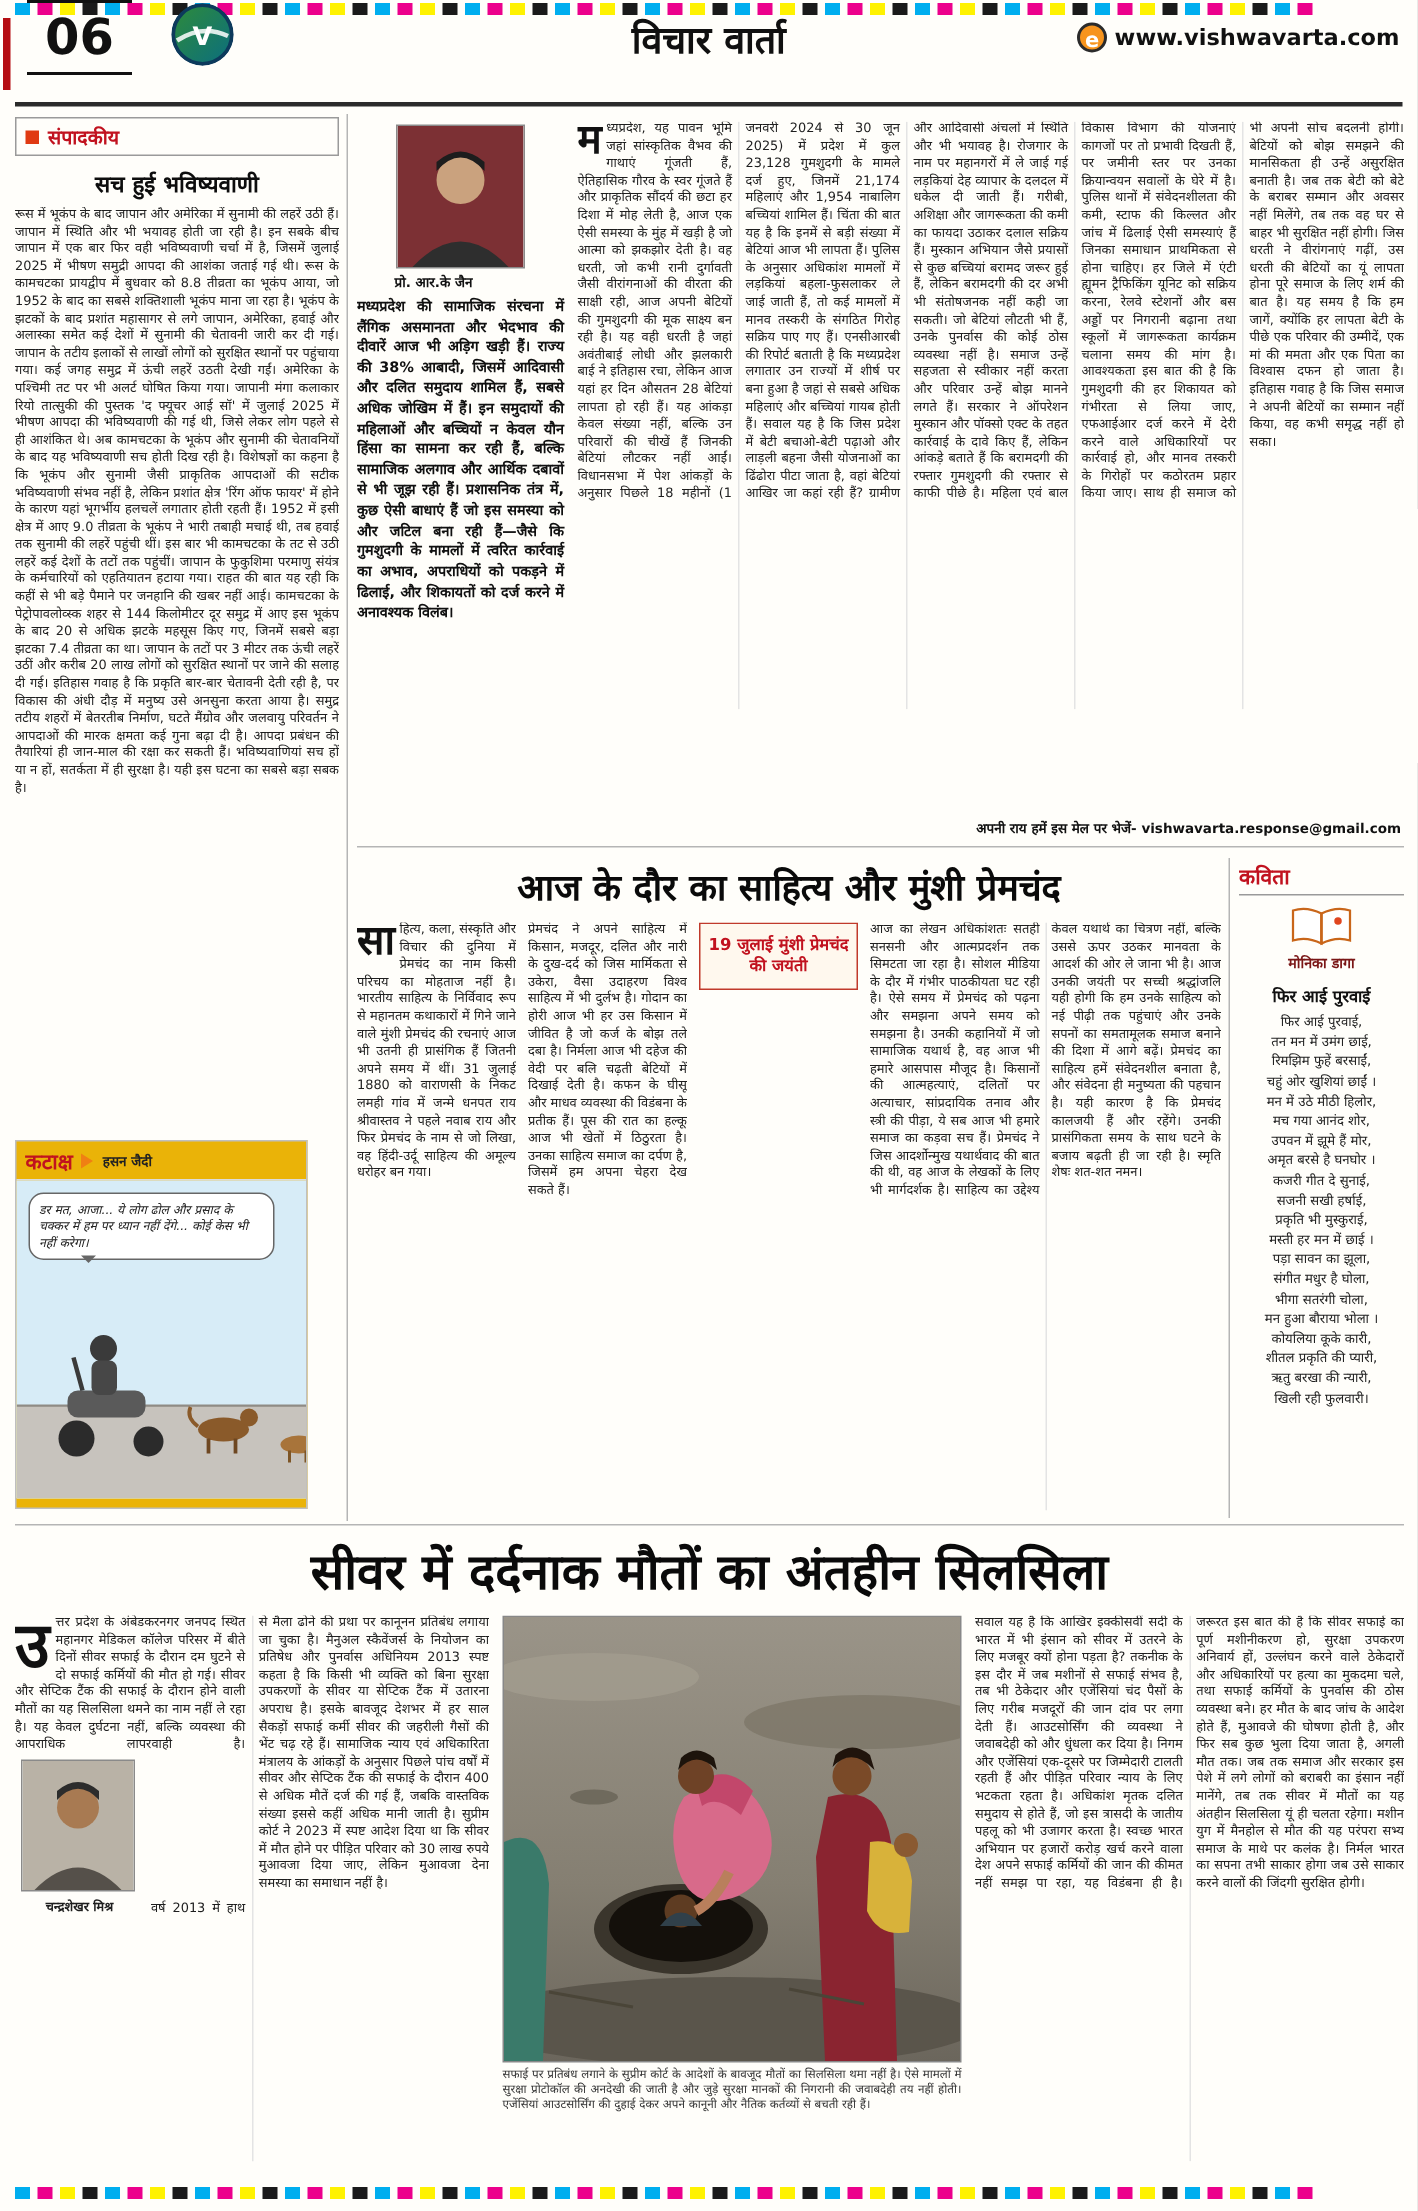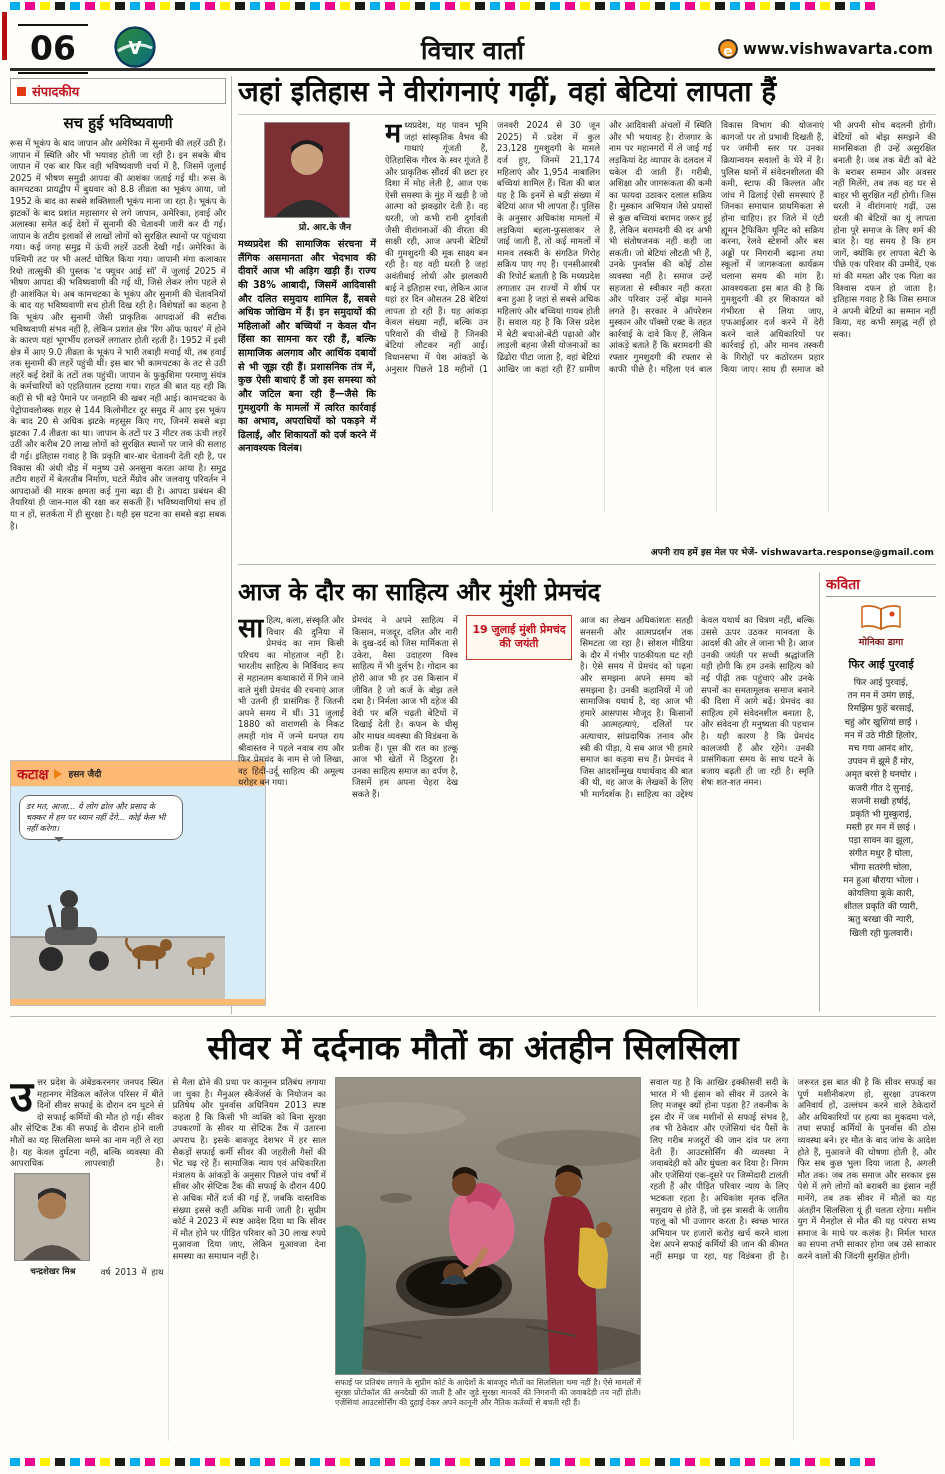--- a/index.html
+++ b/index.html
@@ -7,72 +7,72 @@
          font-family:"DejaVu Sans","Liberation Sans",sans-serif;color:#1c1c1c;overflow:hidden;}
 
   
   .print-bar{position:absolute;left:10px;right:10px;height:8px;display:flex;gap:5px;overflow:hidden;}
   .print-bar .ink{display:inline-block;width:10px;height:8px;flex:0 0 auto;}
   #bar-top{top:2px;}
   #bar-bottom{top:1458px;}
 
   
   .red-edge{position:absolute;left:2px;top:12px;width:5px;height:48px;background:#b50d12;}
-  .masthead{position:absolute;top:24px;left:10px;right:10px;height:52px;}
+  .masthead{position:absolute;top:0;left:10px;right:10px;height:52px;}
   .pageno{position:absolute;left:8px;top:0;font-size:33px;font-weight:800;color:#111;
           border-top:2px solid #111;border-bottom:2px solid #111;padding:1px 12px;line-height:44px;}
   .brand{position:absolute;left:104px;top:2px;display:flex;gap:8px;align-items:center;}
   .logo{width:42px;height:42px;border-radius:50%;overflow:hidden;flex:0 0 auto;}
   .paper-name{font-size:21px;font-weight:800;color:#0e2f6e;letter-spacing:.2px;}
   .edition{font-size:9.5px;color:#7a1616;margin-top:3px;font-weight:700;display:flex;gap:16px;}
   .page-title{position:absolute;left:50%;transform:translateX(-50%);top:8px;font-size:25px;font-weight:800;color:#101010;}
   .site{position:absolute;right:2px;top:15px;display:flex;align-items:center;gap:5px;font-weight:800;font-size:15px;color:#111;}
   .e-icon{width:20px;height:20px;border-radius:50%;background:#f7941d;color:#fff;font-weight:800;
           text-align:center;line-height:20px;font-size:14px;border:2px solid #2b2b2b;box-sizing:border-box;}
   .head-rule{position:absolute;top:68px;left:10px;right:10px;border-top:3px solid #2b2b2b;}
 
   
   .bodytext{font-size:8.6px;line-height:1.35;text-align:justify;color:#1e1e1e;}
   .dropcap{float:left;font-size:27px;line-height:.9;font-weight:800;padding:1px 3px 0 0;color:#111;}
   .dropcap.big{font-size:42px;padding-right:4px;}
-  .author-fig{width:88px;margin:2px auto 4px auto;text-align:right;}
+  .author-fig{width:88px;margin:2px auto 4px auto;text-align:left;}
   .author-fig .photo{width:84px;height:94px;margin:0 auto;border:1px solid #8a8a8a;display:block;}
   .author-fig figcaption{font-size:9px;font-weight:800;margin-top:2px;color:#111;}
   .divider{position:absolute;background:#b5b5b5;}
 
   
   .editorial{position:absolute;left:10px;top:78px;width:216px;height:676px;overflow:hidden;}
   .sec-chip{border:1px solid #9a9a9a;padding:3px 6px;display:flex;align-items:center;gap:6px;}
   .sec-chip .sq{width:9px;height:9px;background:#e03a12;flex:0 0 auto;}
   .sec-chip .sec-label{color:#c1121f;font-weight:800;font-size:13px;}
   .ed-title{text-align:center;font-size:15px;font-weight:800;margin:8px 0 6px 0;color:#0d0d0d;}
 
   
-  .cartoon{position:absolute;left:10px;top:760px;width:256px;height:246px;border:1px solid #bfbfbf;background:#fdba74;box-sizing:border-box;}
+  .cartoon{position:absolute;left:10px;top:760px;width:195px;height:246px;border:1px solid #bfbfbf;background:#eab308;box-sizing:border-box;}
   .cartoon-head{display:flex;align-items:center;gap:6px;padding:3px 6px;border-bottom:1px solid #dcdcdc;}
   .kataksha{color:#c1121f;font-weight:800;font-size:14px;}
   .tri{width:0;height:0;border-top:5px solid transparent;border-bottom:5px solid transparent;border-left:8px solid #f07f13;}
   .cartoonist{font-size:9px;font-weight:700;color:#222;}
   .canvas{position:relative;height:212px;background:#d7ecf7;overflow:hidden;}
   .bubble{position:absolute;top:8px;left:8px;width:150px;background:#fff;border:1px solid #666;border-radius:10px;
           padding:5px 6px;font-size:8.2px;line-height:1.35;font-style:italic;color:#222;}
   .bubble:after{content:"";position:absolute;left:34px;bottom:-8px;border:5px solid transparent;border-top-color:#666;}
 
   
   .lead{position:absolute;left:238px;top:76px;width:698px;height:484px;overflow:hidden;}
   .lead-headline{margin:0 0 4px 0;font-size:28px;line-height:1.15;font-weight:800;color:#0a0a0a;border-bottom:1px solid #c9c9c9;padding-bottom:6px;}
   .lead-body{display:flex;gap:9px;margin-top:5px;height:392px;overflow:hidden;}
   .lead-first{width:138px;flex:0 0 auto;}
   .lead-intro{font-size:9.6px;font-weight:700;line-height:1.42;text-align:justify;margin-top:4px;color:#101010;}
   .lead-cols{flex:1;column-count:5;column-gap:9px;column-rule:1px solid #e4e4e4;height:100%;overflow:hidden;}
   .email-note{position:absolute;right:0;bottom:2px;background:#fffefa;font-size:9px;font-weight:800;padding:2px 2px 0 8px;color:#111;}
 
   
   .lit{position:absolute;left:238px;top:572px;width:576px;height:440px;overflow:hidden;}
-  .lit-headline{margin:2px 0 8px 0;text-align:left;font-size:24px;font-weight:800;color:#0a0a0a;}
+  .lit-headline{margin:2px 0 8px 0;text-align:center;font-size:24px;font-weight:800;color:#0a0a0a;}
   .lit-body{display:flex;gap:8px;height:392px;overflow:hidden;}
   .lit-c{width:106px;flex:0 0 auto;overflow:hidden;}
   .lit-c45{flex:1;column-count:2;column-gap:8px;column-rule:1px solid #e4e4e4;overflow:hidden;}
   .jubilee{border:1px solid #c0392b;background:#fff8ee;color:#c1121f;font-weight:800;text-align:center;
            font-size:11px;line-height:1.3;padding:7px 4px;margin-bottom:6px;}
 
   
   .poem{position:absolute;left:826px;top:574px;width:110px;height:438px;overflow:hidden;}
   .poem-head{color:#c1121f;font-weight:800;font-size:14px;border-bottom:1px solid #9a9a9a;padding-bottom:3px;}
   .book-ico{display:block;margin:6px auto 2px auto;}
@@ -287,21 +287,20 @@
         <ellipse cx="188" cy="176" rx="12" ry="6" fill="#a8743a"></ellipse>
         <circle cx="199" cy="170" r="4.5" fill="#a8743a"></circle>
         <line x1="182" y1="180" x2="182" y2="188" stroke="#7d5526" stroke-width="2"></line>
         <line x1="193" y1="180" x2="193" y2="188" stroke="#7d5526" stroke-width="2"></line>
       </svg>
       <div class="bubble">डर मत, आजा... ये लोग ढोल और प्रसाद के चक्कर में हम पर ध्यान नहीं देंगे... कोई केस भी नहीं करेगा।</div>
     </div>
   </section>
 
   <section class="lead">
-    <h1 class="lead-headline">जहां इतिहास ने वीरांगनाएं गढ़ीं, वहां बेटियां लापता हैं</h1>
     <div class="lead-body">
       <div class="lead-first">
         <figure class="author-fig">
           <svg class="photo" width="84" height="94" viewBox="0 0 84 94">
             <rect width="84" height="94" fill="#7c3034"></rect>
             <circle cx="42" cy="36" r="16" fill="#caa27e"></circle>
             <path d="M26 30 Q42 12 58 30 L58 24 Q42 10 26 24 Z" fill="#1d1d1d"></path>
             <path d="M10 94 Q42 60 74 94 Z" fill="#2e2e2e"></path>
           </svg>
           <figcaption>प्रो. आर.के जैन</figcaption>

